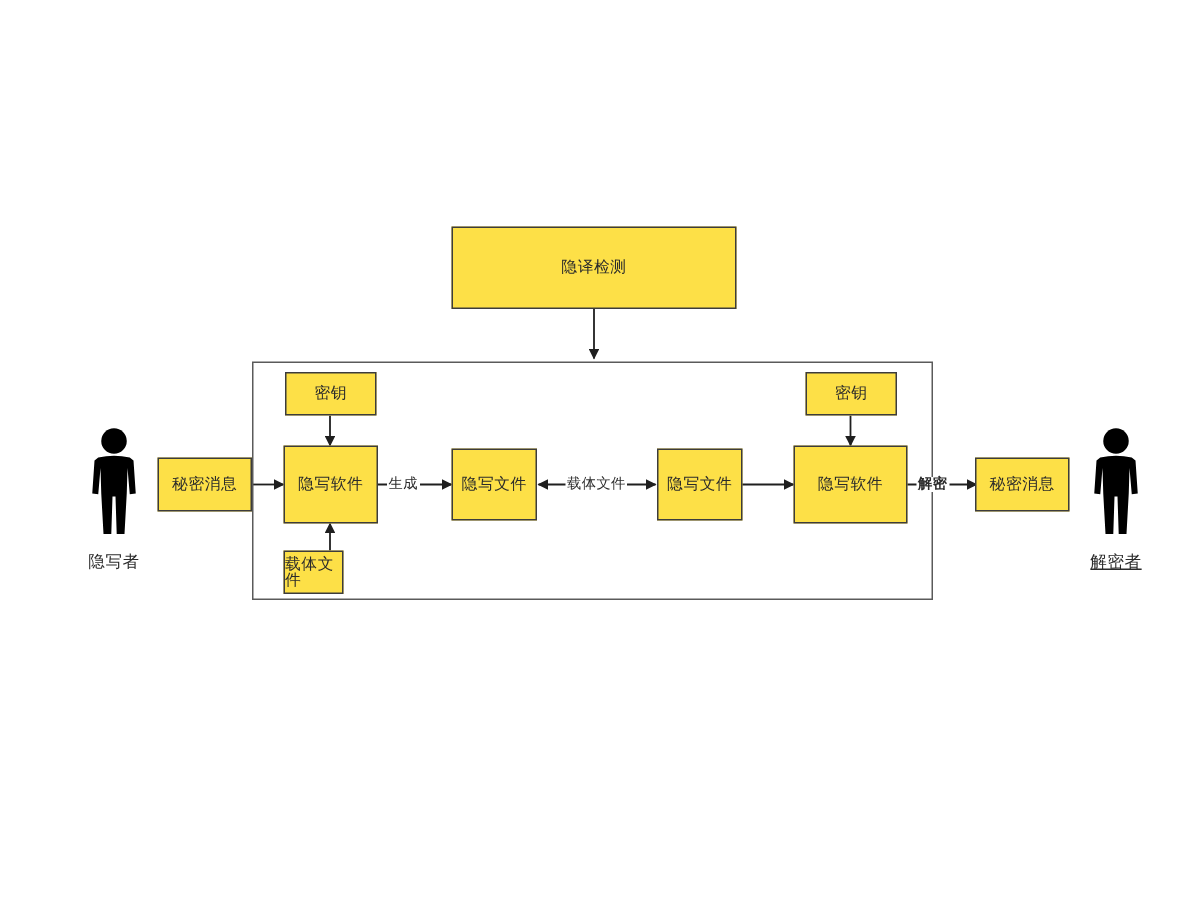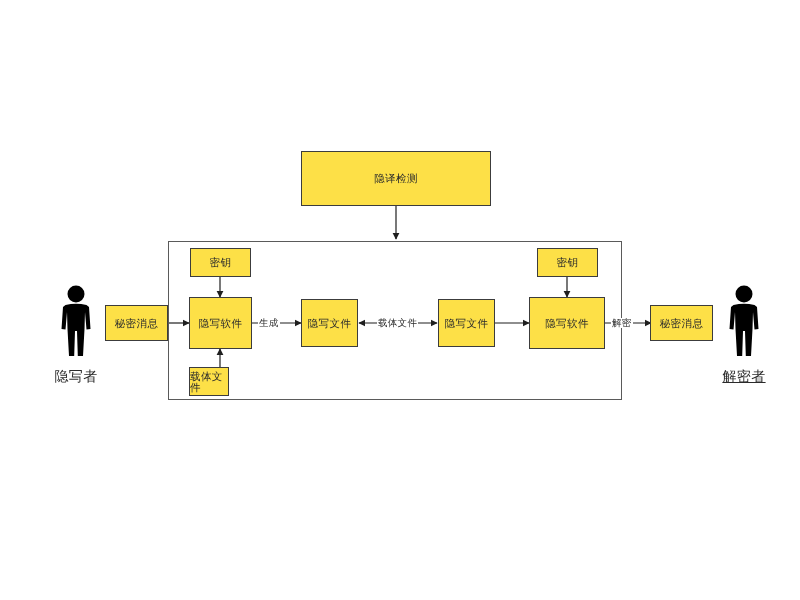--- a/index.html
+++ b/index.html
@@ -49,21 +49,21 @@
     color: #2b2b2b;
     font-size: 9.5px;
     letter-spacing: 0.3px;
     padding: 0 1px;
     white-space: nowrap;
     line-height: 1;
   }
   .actor-label {
     position: absolute;
     color: #2b2b2b;
-    font-size: 14px;
+    font-size: 11px;
     letter-spacing: 0.4px;
     white-space: nowrap;
     text-align: center;
     line-height: 1;
   }
   .actor {
     position: absolute;
   }
 </style>
 </head>
@@ -156,15 +156,15 @@
   </div>
 
   <div class="box" style="left:650px; top:305px; width:63px; height:36px;">
     <span>秘密消息</span>
   </div>
 
   <div class="edge-label" style="left:258px; top:318px;">生成</div>
 
   <div class="edge-label" style="left:377px; top:318px;">载体文件</div>
 
-  <div class="edge-label" style="left:611px; top:318px;">解密</div>
+  <div class="edge-label" style="left:611px; top:318px;font-weight:bold;">解密</div>
 
 </div>
 
 </body></html>

